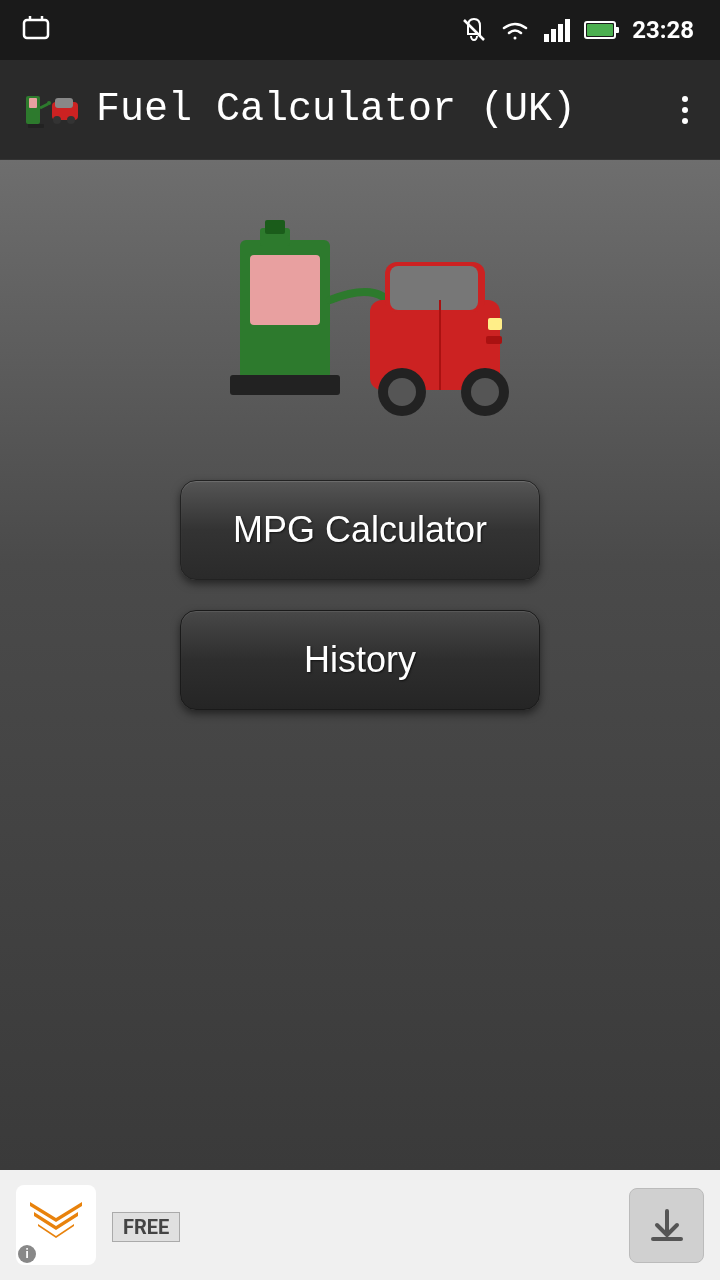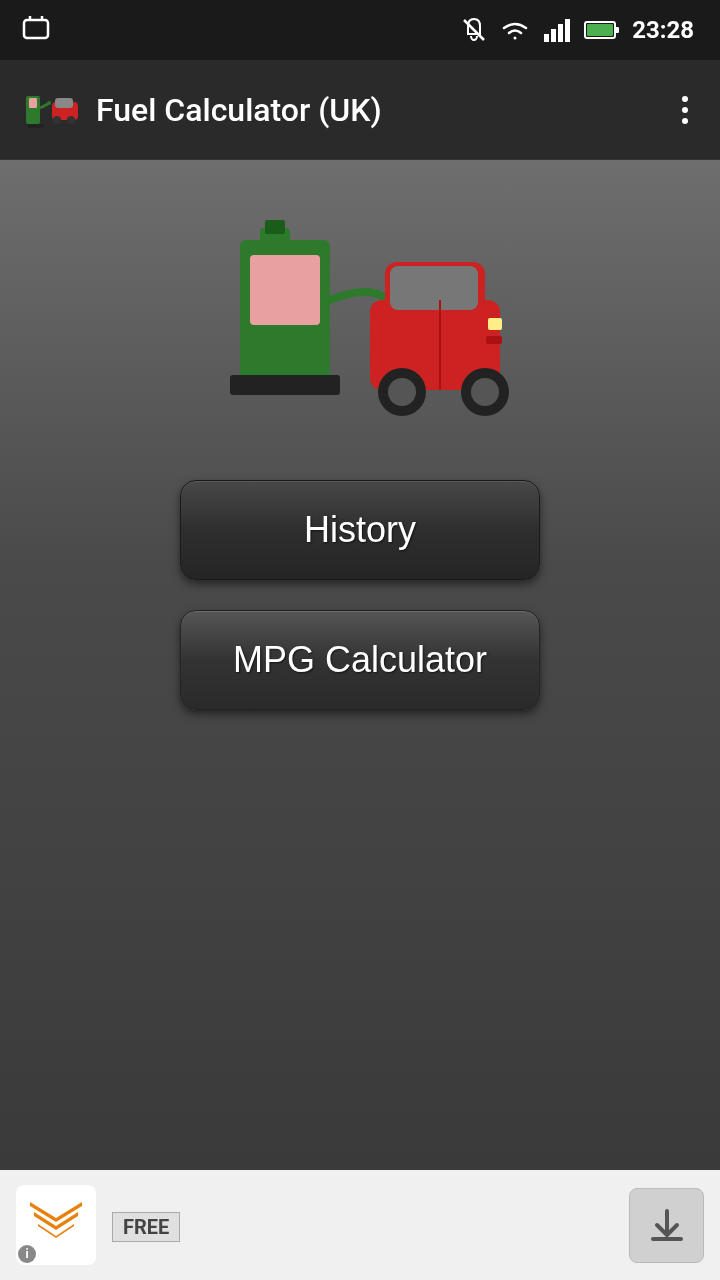--- a/index.html
+++ b/index.html
@@ -63,22 +63,23 @@
     }
 
     .app-icon {
       display: flex;
       align-items: center;
       gap: 4px;
     }
 
     .app-title {
       color: white;
-      font-size: 32px;
+      font-size: 40px;
       font-weight: 500;
+      font-family: Liberation Mono, monospace;
     }
 
     .overflow-menu {
       color: white;
       font-size: 36px;
       cursor: pointer;
       letter-spacing: 2px;
       line-height: 1;
       display: flex;
       flex-direction: column;
@@ -334,23 +335,23 @@
 
       <circle cx="192" cy="202" r="24" fill="#222"></circle>
       <circle cx="192" cy="202" r="14" fill="#555"></circle>
       <circle cx="275" cy="202" r="24" fill="#222"></circle>
       <circle cx="275" cy="202" r="14" fill="#555"></circle>
 
       <rect x="276" y="146" width="16" height="8" rx="2" fill="#aa1111"></rect>
     </svg>
   </div>
 
+  <button class="btn-main btn-mpg">MPG Calculator</button>
+
   <button class="btn-main btn-history">History</button>
-
-  <button class="btn-main btn-mpg">MPG Calculator</button>
 
 
 </div>
 
 <div class="ad-banner">
   <div class="ad-icon-container">
 
     <svg width="60" height="50" viewBox="0 0 60 50">
       <path d="M30 38 L12 26 L12 24 L30 36 L48 24 L48 26 Z" fill="#e8820c"></path>
       <path d="M30 30 L8 16 L8 12 L30 26 L52 12 L52 16 Z" fill="#e8820c"></path>

